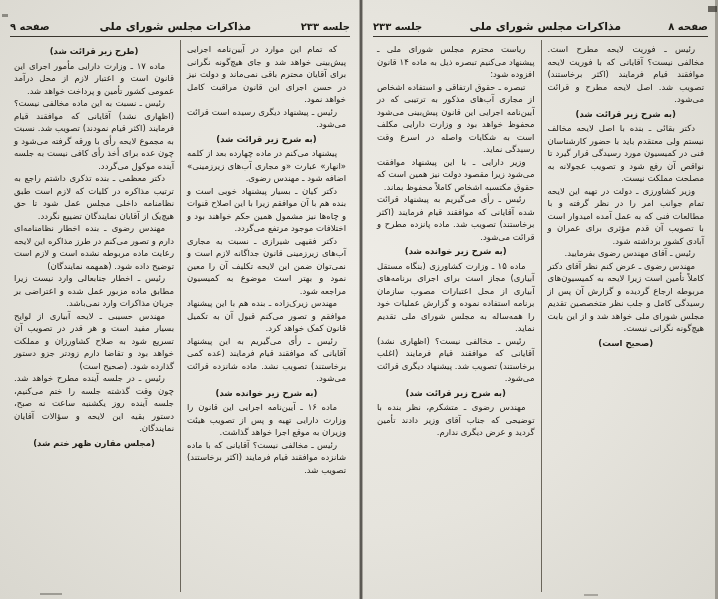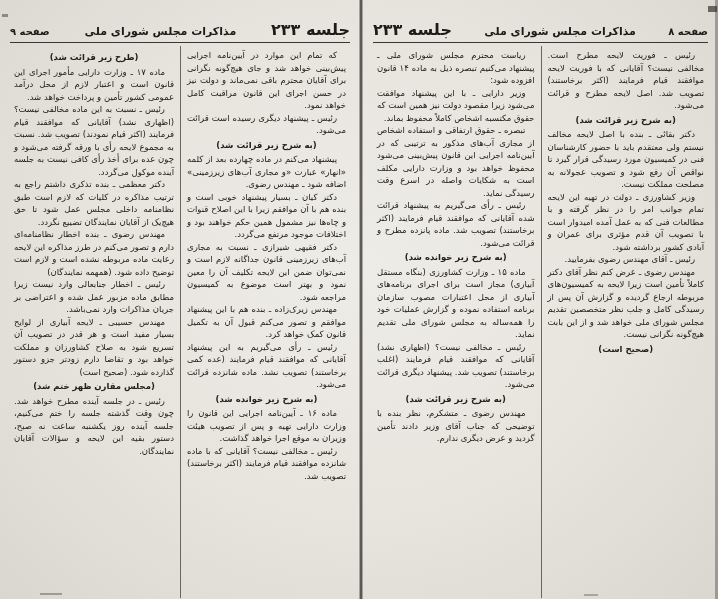--- a/index.html
+++ b/index.html
@@ -46,21 +46,21 @@
     display: flex;
     justify-content: space-between;
     align-items: baseline;
     margin: 20px 10px 0 10px;
     padding-bottom: 3px;
     border-bottom: 1px solid #3a362e;
     font-weight: bold;
   }
   .page-num     { font-size: 10px; }
   .header-title { font-size: 11px; letter-spacing: .5px; }
-  .session-num  { font-size: 16px; }
+  .session-num  { font-size: 10px; }
 
   .columns {
     direction: rtl;
     display: flex;
     margin: 3px 8px 0 8px;
     height: 552px;
     overflow: hidden;
   }
   .column {
     flex: 1 1 50%;
@@ -115,22 +115,22 @@
           <p class="para"><b>رئیس ـ </b>مخالفی نیست؟ آقایانی که با ماده شانزده موافقند قیام فرمایند (اکثر برخاستند) تصویب شد.</p>
         </div>
       <div class="column">
           <p class="para center">(طرح زیر قرائت شد)</p>
           <p class="para"><b>ماده ۱۷ ـ </b>وزارت دارایی مأمور اجرای این قانون است و اعتبار لازم از محل درآمد عمومی کشور تأمین و پرداخت خواهد شد.</p>
           <p class="para"><b>رئیس ـ </b>نسبت به این ماده مخالفی نیست؟ (اظهاری نشد) آقایانی که موافقند قیام فرمایند (اکثر قیام نمودند) تصویب شد. نسبت به مجموع لایحه رأی با ورقه گرفته می‌شود و چون عده برای أخذ رأی کافی نیست به جلسه آینده موکول می‌گردد.</p>
           <p class="para"><b>دکتر معظمی ـ </b>بنده تذکری داشتم راجع به ترتیب مذاکره در کلیات که لازم است طبق نظامنامه داخلی مجلس عمل شود تا حق هیچ‌یک از آقایان نمایندگان تضییع نگردد.</p>
           <p class="para"><b>مهندس رضوی ـ </b>بنده اخطار نظامنامه‌ای دارم و تصور می‌کنم در طرز مذاکره این لایحه رعایت ماده مربوطه نشده است و لازم است توضیح داده شود. (همهمه نمایندگان)</p>
           <p class="para"><b>رئیس ـ </b>اخطار جنابعالی وارد نیست زیرا مطابق ماده مزبور عمل شده و اعتراضی بر جریان مذاکرات وارد نمی‌باشد.</p>
           <p class="para"><b>مهندس حسیبی ـ </b>لایحه آبیاری از لوایح بسیار مفید است و هر قدر در تصویب آن تسریع شود به صلاح کشاورزان و مملکت خواهد بود و تقاضا دارم زودتر جزو دستور گذارده شود. (صحیح است)</p>
+          <p class="para"><b>رئیس ـ </b>در جلسه آینده مطرح خواهد شد. چون وقت گذشته جلسه را ختم می‌کنیم، جلسه آینده روز یکشنبه ساعت نه صبح، دستور بقیه این لایحه و سؤالات آقایان نمایندگان.</p>
           <p class="para center">(مجلس مقارن ظهر ختم شد)</p>
-          <p class="para"><b>رئیس ـ </b>در جلسه آینده مطرح خواهد شد. چون وقت گذشته جلسه را ختم می‌کنیم، جلسه آینده روز یکشنبه ساعت نه صبح، دستور بقیه این لایحه و سؤالات آقایان نمایندگان.</p>
         </div>
     </div>
   </div>
 
   <div class="book-gutter"></div>
 
   <div class="page page-right">
     <div class="page-header">
       <span class="session-num">جلسه ۲۳۳</span>
       <span class="header-title">مذاکرات مجلس شورای ملی</span>
@@ -141,22 +141,22 @@
           <p class="para"><b>رئیس ـ </b>فوریت لایحه مطرح است. مخالفی نیست؟ آقایانی که با فوریت لایحه موافقند قیام فرمایند (اکثر برخاستند) تصویب شد. اصل لایحه مطرح و قرائت می‌شود.</p>
           <p class="para center">(به شرح زیر قرائت شد)</p>
           <p class="para"><b>دکتر بقائی ـ </b>بنده با اصل لایحه مخالف نیستم ولی معتقدم باید با حضور کارشناسان فنی در کمیسیون مورد رسیدگی قرار گیرد تا نواقص آن رفع شود و تصویب عجولانه به مصلحت مملکت نیست.</p>
           <p class="para"><b>وزیر کشاورزی ـ </b>دولت در تهیه این لایحه تمام جوانب امر را در نظر گرفته و با مطالعات فنی که به عمل آمده امیدوار است با تصویب آن قدم مؤثری برای عمران و آبادی کشور برداشته شود.</p>
           <p class="para"><b>رئیس ـ </b>آقای مهندس رضوی بفرمایید.</p>
           <p class="para"><b>مهندس رضوی ـ </b>عرض کنم نظر آقای دکتر کاملاً تأمین است زیرا لایحه به کمیسیون‌های مربوطه ارجاع گردیده و گزارش آن پس از رسیدگی کامل و جلب نظر متخصصین تقدیم مجلس شورای ملی خواهد شد و از این بابت هیچ‌گونه نگرانی نیست.</p>
           <p class="para center">(صحیح است)</p>
         </div>
       <div class="column">
           <p class="para">ریاست محترم مجلس شورای ملی ـ پیشنهاد می‌کنیم تبصره ذیل به ماده ۱۴ قانون افزوده شود:</p>
+          <p class="para"><b>تبصره ـ </b>حقوق ارتفاقی و استفاده اشخاص از مجاری آب‌های مذکور به ترتیبی که در آیین‌نامه اجرایی این قانون پیش‌بینی می‌شود محفوظ خواهد بود و وزارت دارایی مکلف است به شکایات واصله در اسرع وقت رسیدگی نماید.</p>
           <p class="para"><b>وزیر دارایی ـ </b>با این پیشنهاد موافقت می‌شود زیرا مقصود دولت نیز همین است که حقوق مکتسبه اشخاص کاملاً محفوظ بماند.</p>
-          <p class="para"><b>تبصره ـ </b>حقوق ارتفاقی و استفاده اشخاص از مجاری آب‌های مذکور به ترتیبی که در آیین‌نامه اجرایی این قانون پیش‌بینی می‌شود محفوظ خواهد بود و وزارت دارایی مکلف است به شکایات واصله در اسرع وقت رسیدگی نماید.</p>
           <p class="para"><b>رئیس ـ </b>رأی می‌گیریم به پیشنهاد قرائت شده آقایانی که موافقند قیام فرمایند (اکثر برخاستند) تصویب شد. ماده پانزده مطرح و قرائت می‌شود.</p>
           <p class="para center">(به شرح زیر خوانده شد)</p>
           <p class="para"><b>ماده ۱۵ ـ </b>وزارت کشاورزی (بنگاه مستقل آبیاری) مجاز است برای اجرای برنامه‌های آبیاری از محل اعتبارات مصوب سازمان برنامه استفاده نموده و گزارش عملیات خود را همه‌ساله به مجلس شورای ملی تقدیم نماید.</p>
           <p class="para"><b>رئیس ـ </b>مخالفی نیست؟ (اظهاری نشد) آقایانی که موافقند قیام فرمایند (اغلب برخاستند) تصویب شد. پیشنهاد دیگری قرائت می‌شود.</p>
           <p class="para center">(به شرح زیر قرائت شد)</p>
           <p class="para"><b>مهندس رضوی ـ </b>متشکرم، نظر بنده با توضیحی که جناب آقای وزیر دادند تأمین گردید و عرض دیگری ندارم.</p>
         </div>
     </div>
   </div>
 

